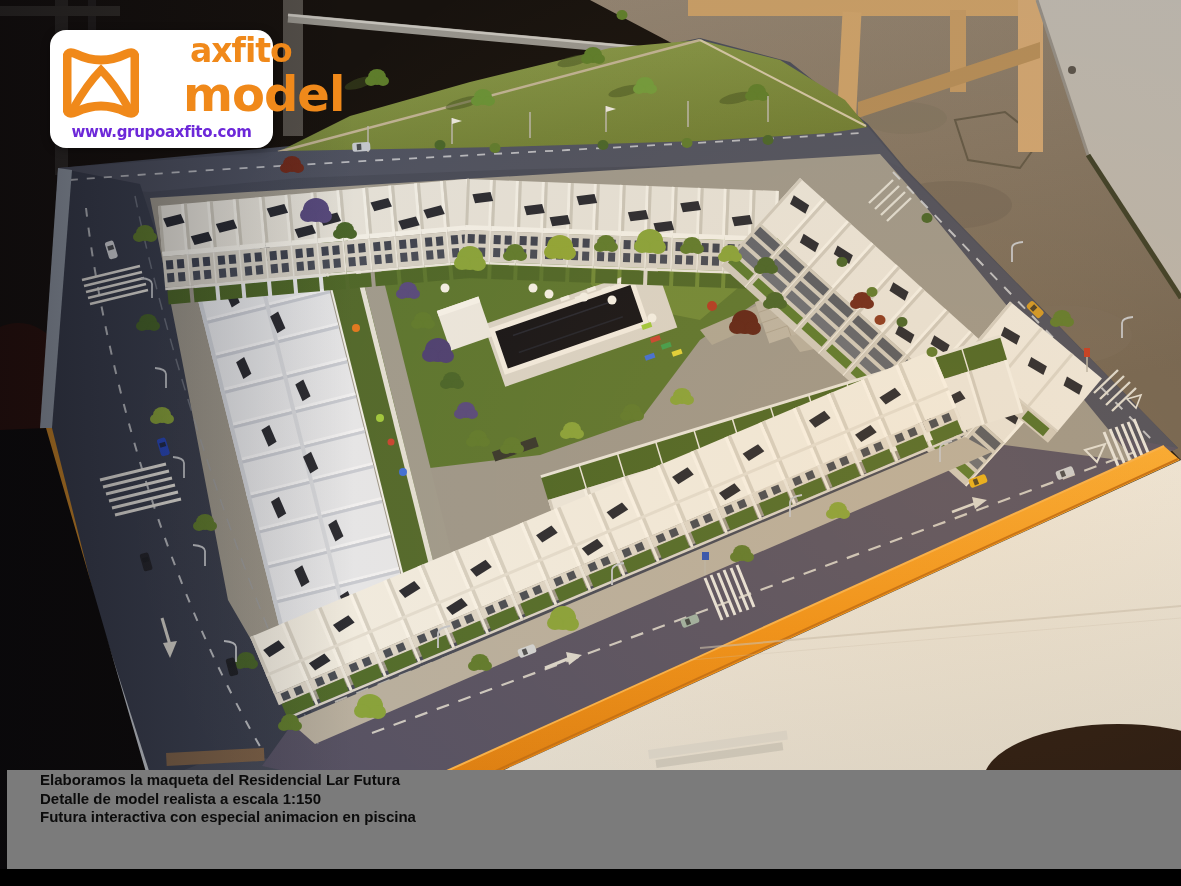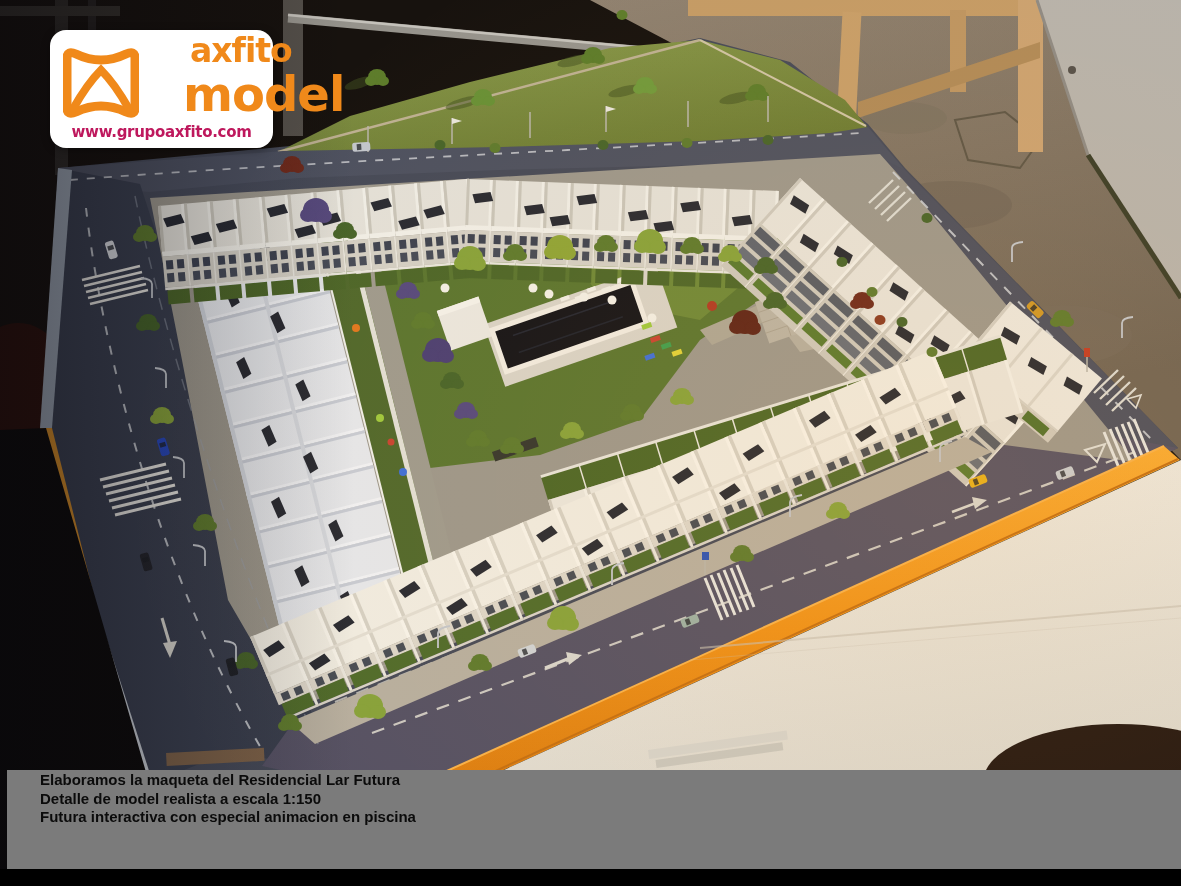--- a/index.html
+++ b/index.html
@@ -6,21 +6,21 @@
   #stage{position:relative;width:1181px;height:886px;overflow:hidden;background:#16120f;
          font-family:"Liberation Sans",sans-serif;}
   #scene{position:absolute;left:0;top:0;}
   
   .logo{position:absolute;left:50px;top:30px;width:223px;height:118px;background:#fff;
         border-radius:16px;box-shadow:0 2px 8px rgba(0,0,0,.35);}
   .logo .words{position:absolute;left:97px;top:4px;color:#F0891A;font-weight:bold;
         font-family:"DejaVu Sans",sans-serif;letter-spacing:-1px;line-height:1;margin-left:36px;}
   .logo .w1{font-size:33px;padding-left:7px;}
   .logo .w2{font-size:48px;margin-top:3px;}
-  .logo .url{position:absolute;left:0;bottom:7px;width:100%;text-align:center;color:#be185d;
+  .logo .url{position:absolute;left:0;bottom:7px;width:100%;text-align:center;color:#6d28d9;
         font-weight:bold;font-family:"DejaVu Sans",sans-serif;font-size:15px;letter-spacing:-0.3px;}
   .logo svg{position:absolute;left:13px;top:9px;}
   
   .caption{position:absolute;left:0;top:770px;width:100%;height:99px;background:#7b7b7b;
         color:#0b0b0b;font-weight:bold;font-size:15px;line-height:18.6px;padding-top:1px;
         box-sizing:border-box;margin-left:7px;}
   .caption div{padding-left:33px;}
   .cap-site{margin-top:24px;}
   .blackstrip{position:absolute;left:0;top:869px;width:100%;height:17px;background:#000;}
 </style>

